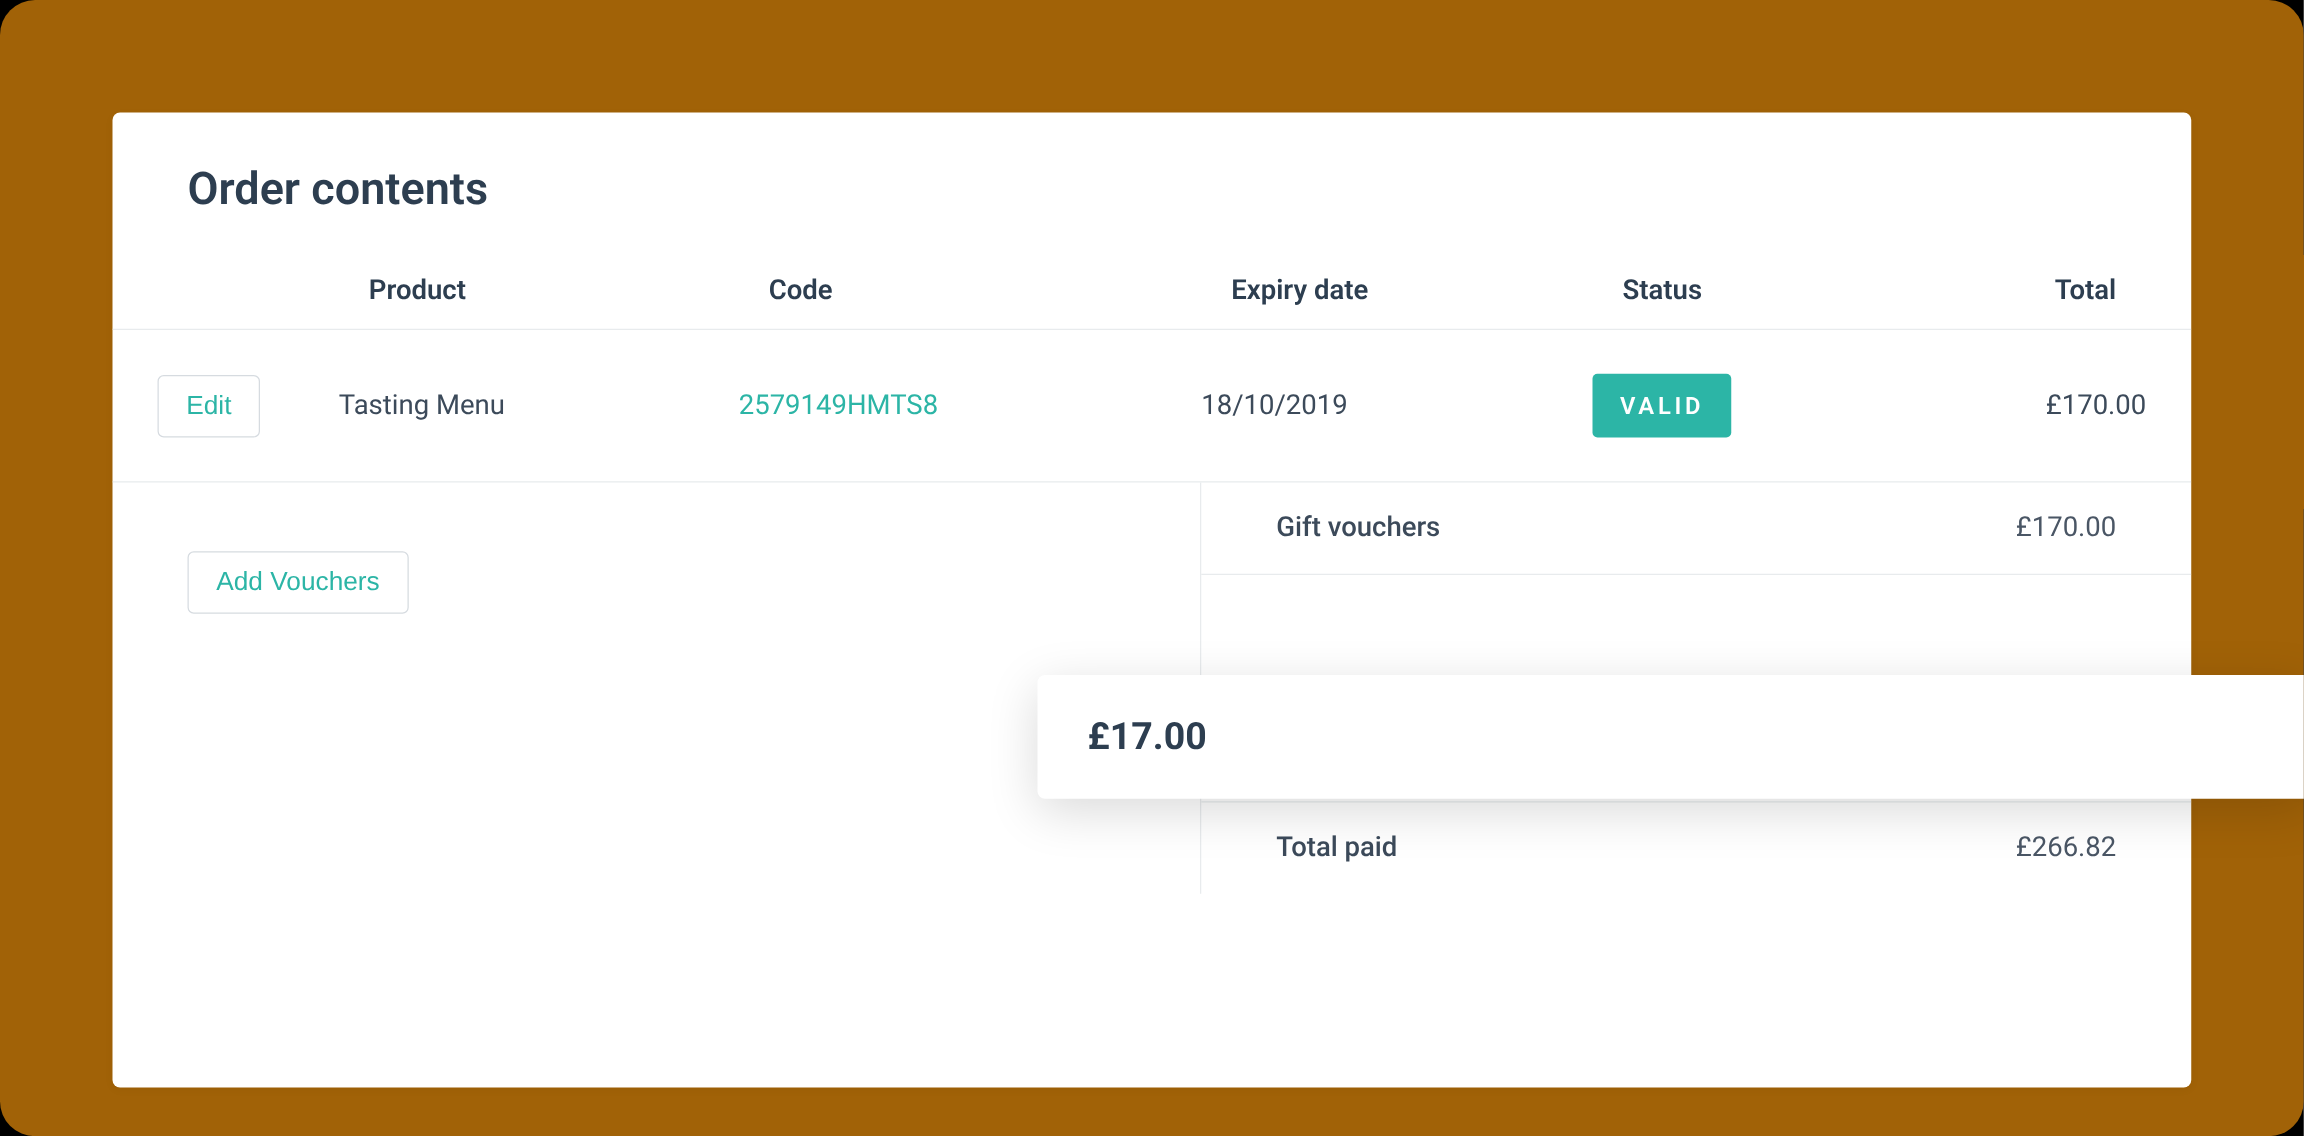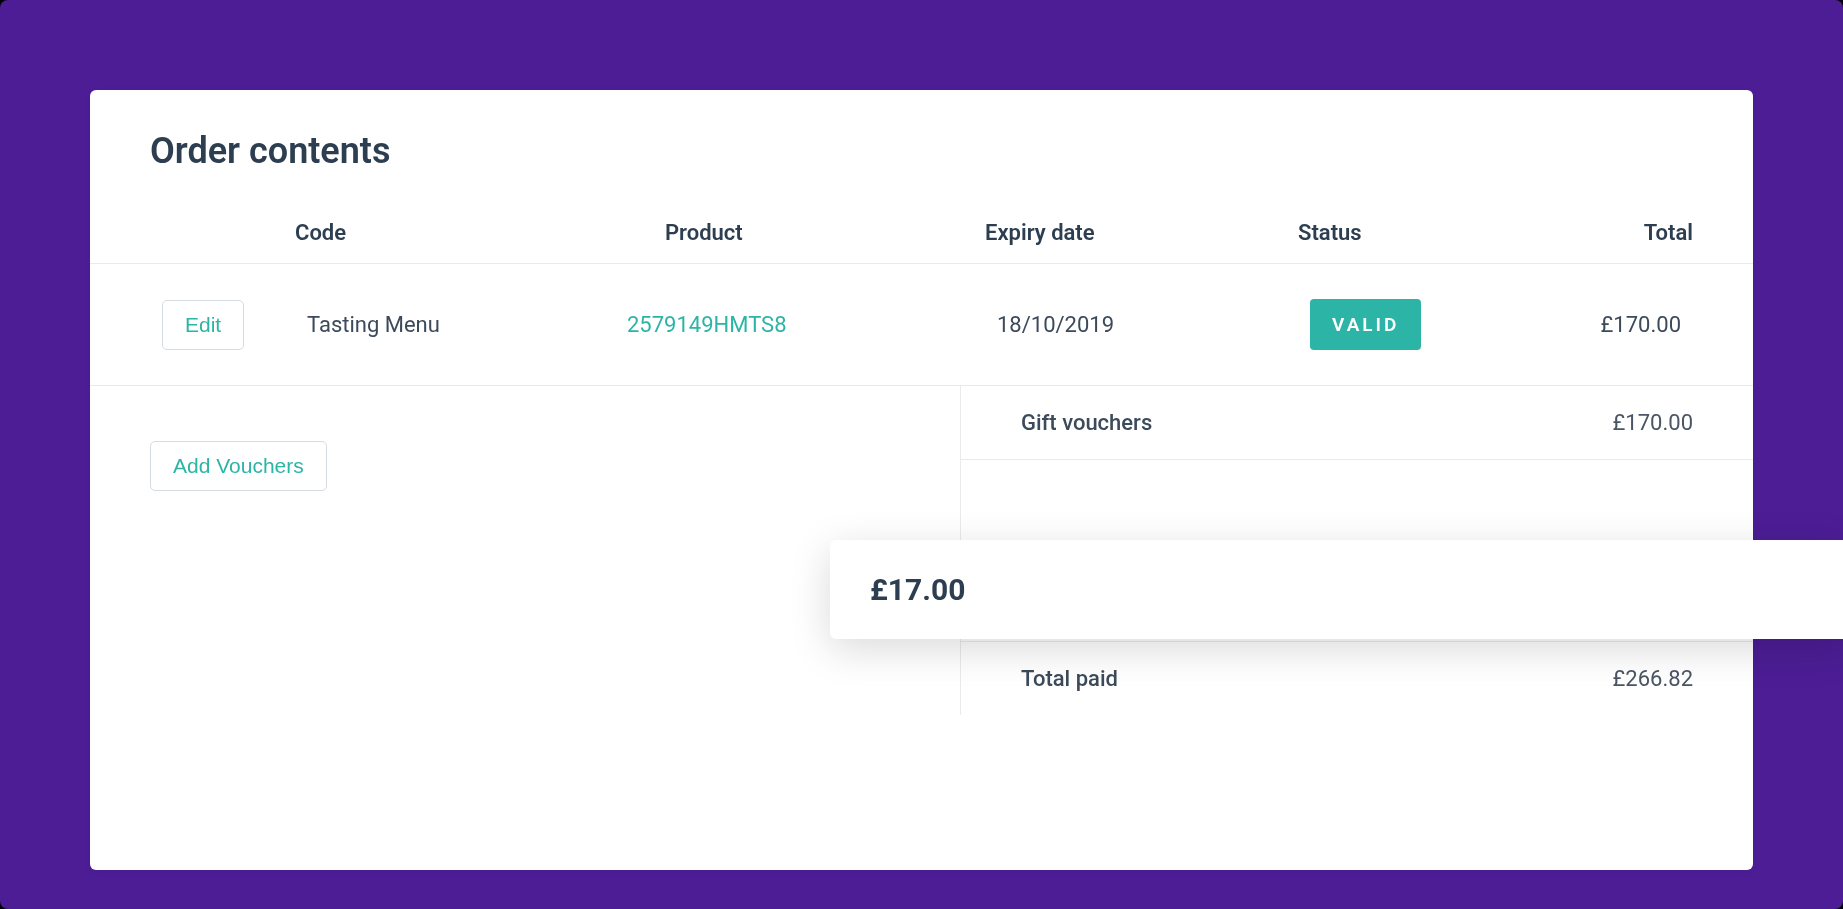--- a/index.html
+++ b/index.html
@@ -13,22 +13,22 @@
       width: 1843px;
       height: 909px;
       position: relative;
     }
     .outer-container {
       position: absolute;
       top: 0;
       left: 0;
       width: 1843px;
       height: 909px;
-      background: #4c1d95;
-      border-radius: 8px;
+      background: #a16207;
+      border-radius: 28px;
       padding: 90px 90px 0 90px;
     }
     .card {
       background: #fff;
       border-radius: 6px;
       padding: 40px 0 0 0;
       height: 780px;
       overflow: hidden;
       box-shadow: 0 2px 8px rgba(0,0,0,0.04);
       position: relative;
@@ -54,21 +54,21 @@
     .col-status { width: 290px; margin-left: 28px; }
     .col-total { flex: 1; text-align: right; }
     .header-cell {
       font-size: 22px;
       font-weight: 600;
       color: #2d3e50;
     }
     .data-row {
       display: flex;
       align-items: center;
-      padding: 35px 72px;
+      padding: 35px 36px;
       border-bottom: 1px solid #e8ebed;
     }
     .data-cell {
       font-size: 22px;
       color: #3c4a5a;
     }
     .btn-outline {
       display: inline-block;
       padding: 12px 22px;
       border: 1px solid #d6dbe0;
@@ -165,22 +165,22 @@
 </head>
 <body>
 
 <div class="outer-container">
   <div class="card">
     <h2 class="card-title">Order contents</h2>
 
     <div class="table-wrapper">
       <div class="header-row">
         <div class="col-edit"></div>
+        <div class="header-cell col-product">Product</div>
         <div class="header-cell col-code">Code</div>
-        <div class="header-cell col-product">Product</div>
         <div class="header-cell col-expiry">Expiry date</div>
         <div class="header-cell col-status">Status</div>
         <div class="header-cell col-total">Total</div>
       </div>
 
       <div class="data-row">
         <div class="col-edit">
           <button class="btn-outline">Edit</button>
         </div>
         <div class="data-cell col-product">Tasting Menu</div>

